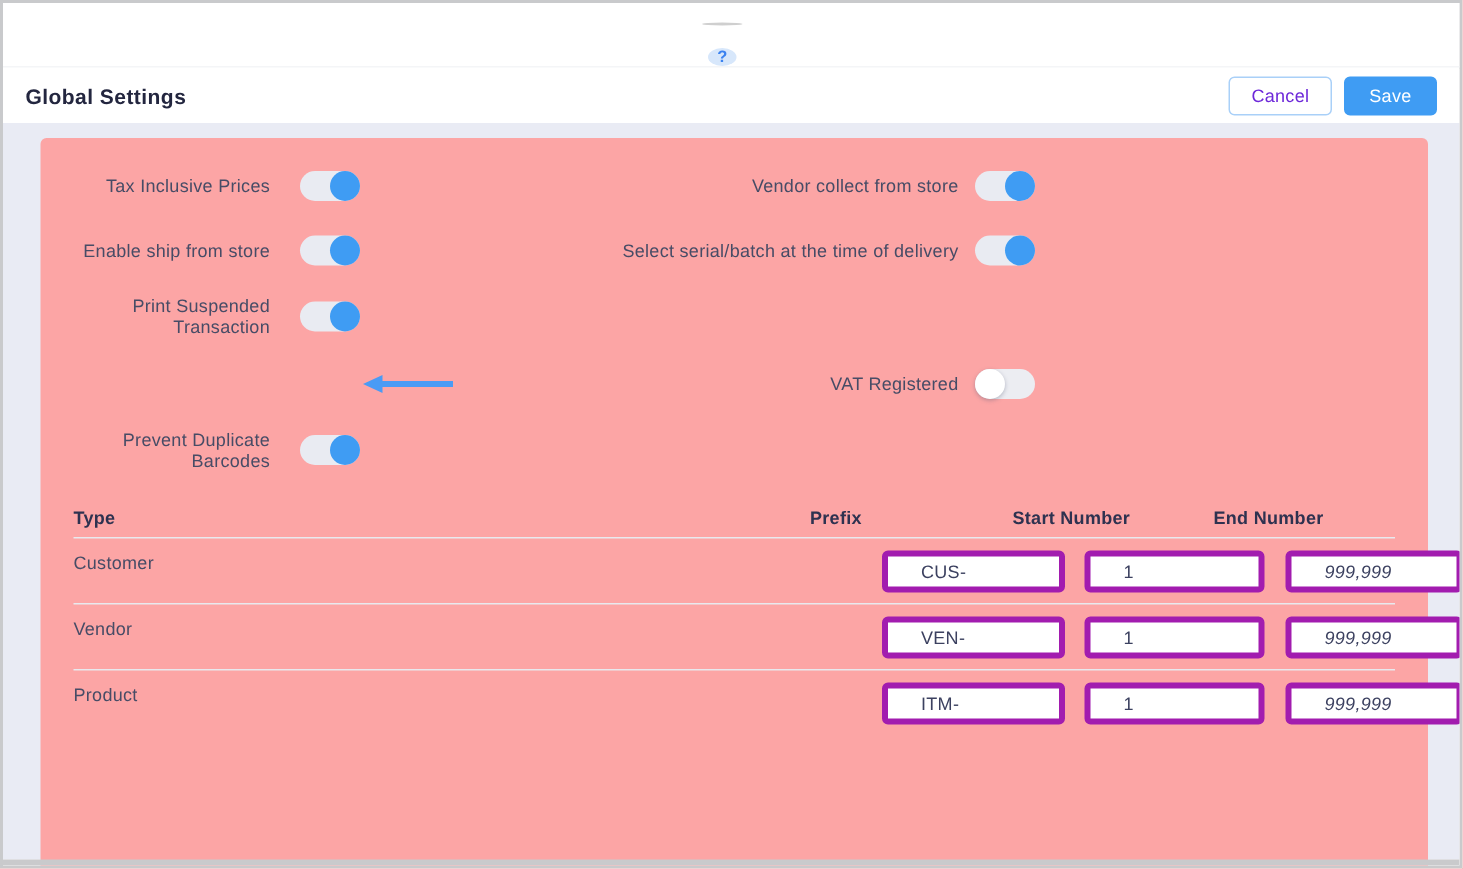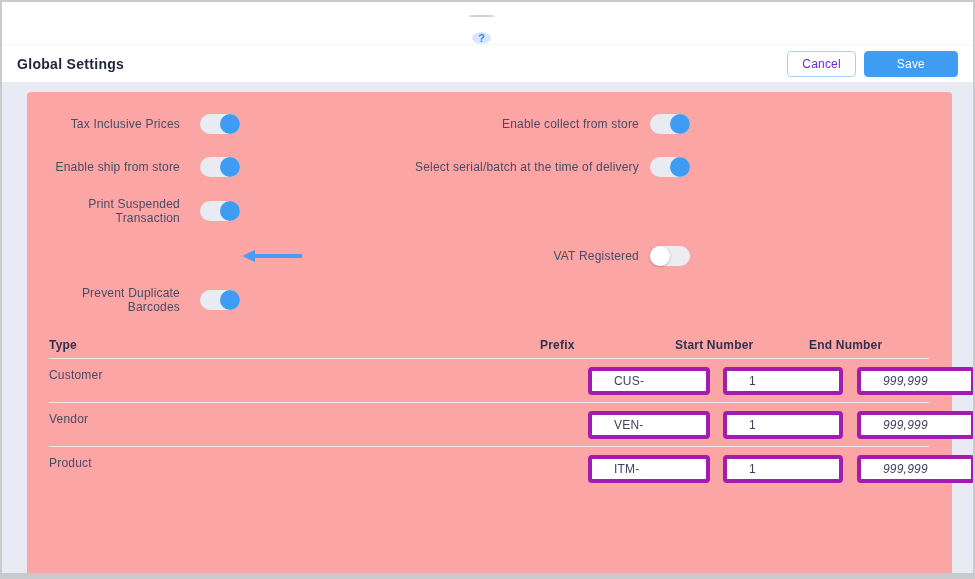--- a/index.html
+++ b/index.html
@@ -29,21 +29,21 @@
     display:flex; align-items:center; justify-content:center; cursor:pointer;
   }
   
   .titlebar {
     position:absolute; top:44px; left:0; right:0; height:36px; background:#fff;
     display:flex; align-items:center; padding:0 15px;
   }
   .page-title { flex:1; font-size:14px; font-weight:bold; color:#23263f; letter-spacing:.3px; }
   .btn { font-family:inherit; font-size:12px; border-radius:4px; padding:5px 14px; cursor:pointer; letter-spacing:.2px; }
   .btn-cancel { background:#fff; border:1px solid #a9d0f8; color:#6d28d9; margin-right:8px; }
-  .btn-save { background:#3f9cf3; border:1px solid #3f9cf3; color:#fff; padding:5px 32px; }
+  .btn-save { background:#3f9cf3; border:1px solid #3f9cf3; color:#fff; padding:5px 16px; }
   
   .content { position:absolute; top:80px; left:0; right:0; bottom:4px; background:#e9ebf4; }
   .card { position:absolute; left:25px; top:10px; width:925px; height:538px; background:#fca5a5; border-radius:4px; }
   
   .toggle-row { position:absolute; display:flex; align-items:center; height:20px; }
   .toggle-row .tlabel { font-size:12px; color:#474c66; letter-spacing:.2px; }
   .row-left { left:20px; }
   .row-left .tlabel { width:133px; text-align:right; margin-right:20px; }
   .row-right { left:312px; }
   .row-right .tlabel { width:300px; text-align:right; margin-right:11px; }
@@ -128,21 +128,21 @@
       </div>
 
       <span class="annotation-arrow">
         <svg width="62" height="14" viewBox="0 0 62 14">
           <line x1="60" y1="7" x2="11" y2="7" stroke="#4a9bf5" stroke-width="4"></line>
           <polygon points="0,7 13,1 13,13" fill="#4a9bf5"></polygon>
         </svg>
       </span>
 
       <div class="toggle-row row-right" style="top:22px">
-        <span class="tlabel">Enable collect from store</span>
+        <span class="tlabel">Vendor collect from store</span>
         <span class="toggle on">
             <span class="knob"></span>
           </span>
       </div>
       <div class="toggle-row row-right" style="top:154px">
         <span class="tlabel">VAT Registered</span>
         <span class="toggle off">
             <span class="knob"></span>
           </span>
       </div>

